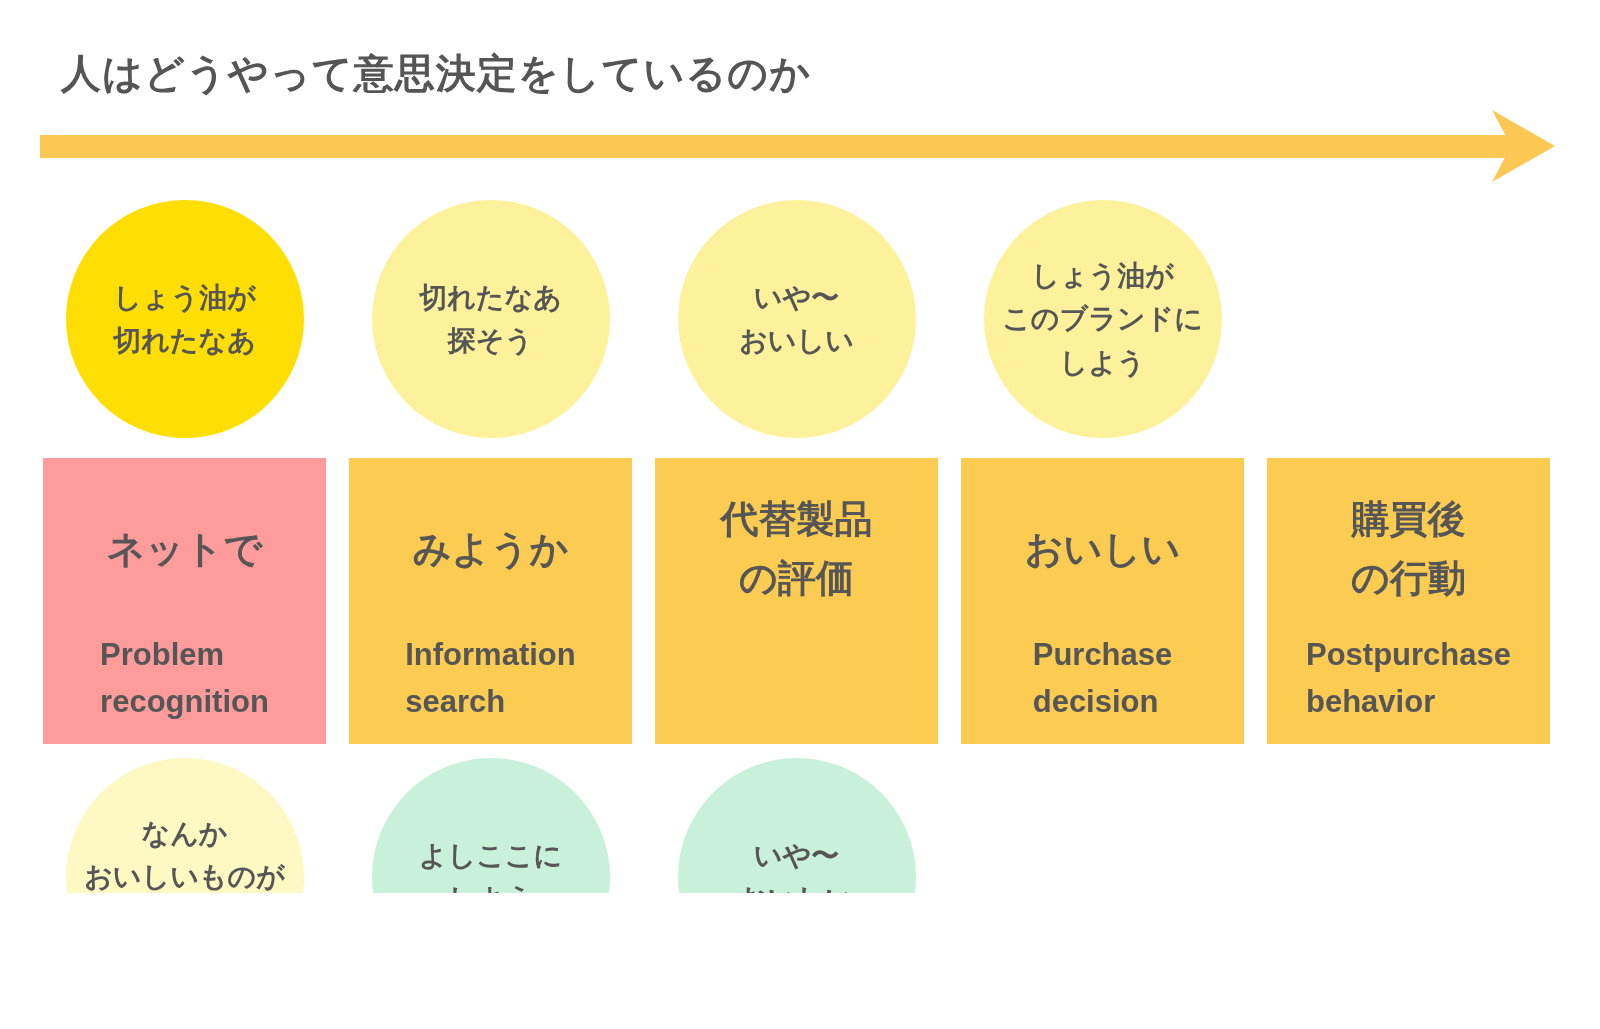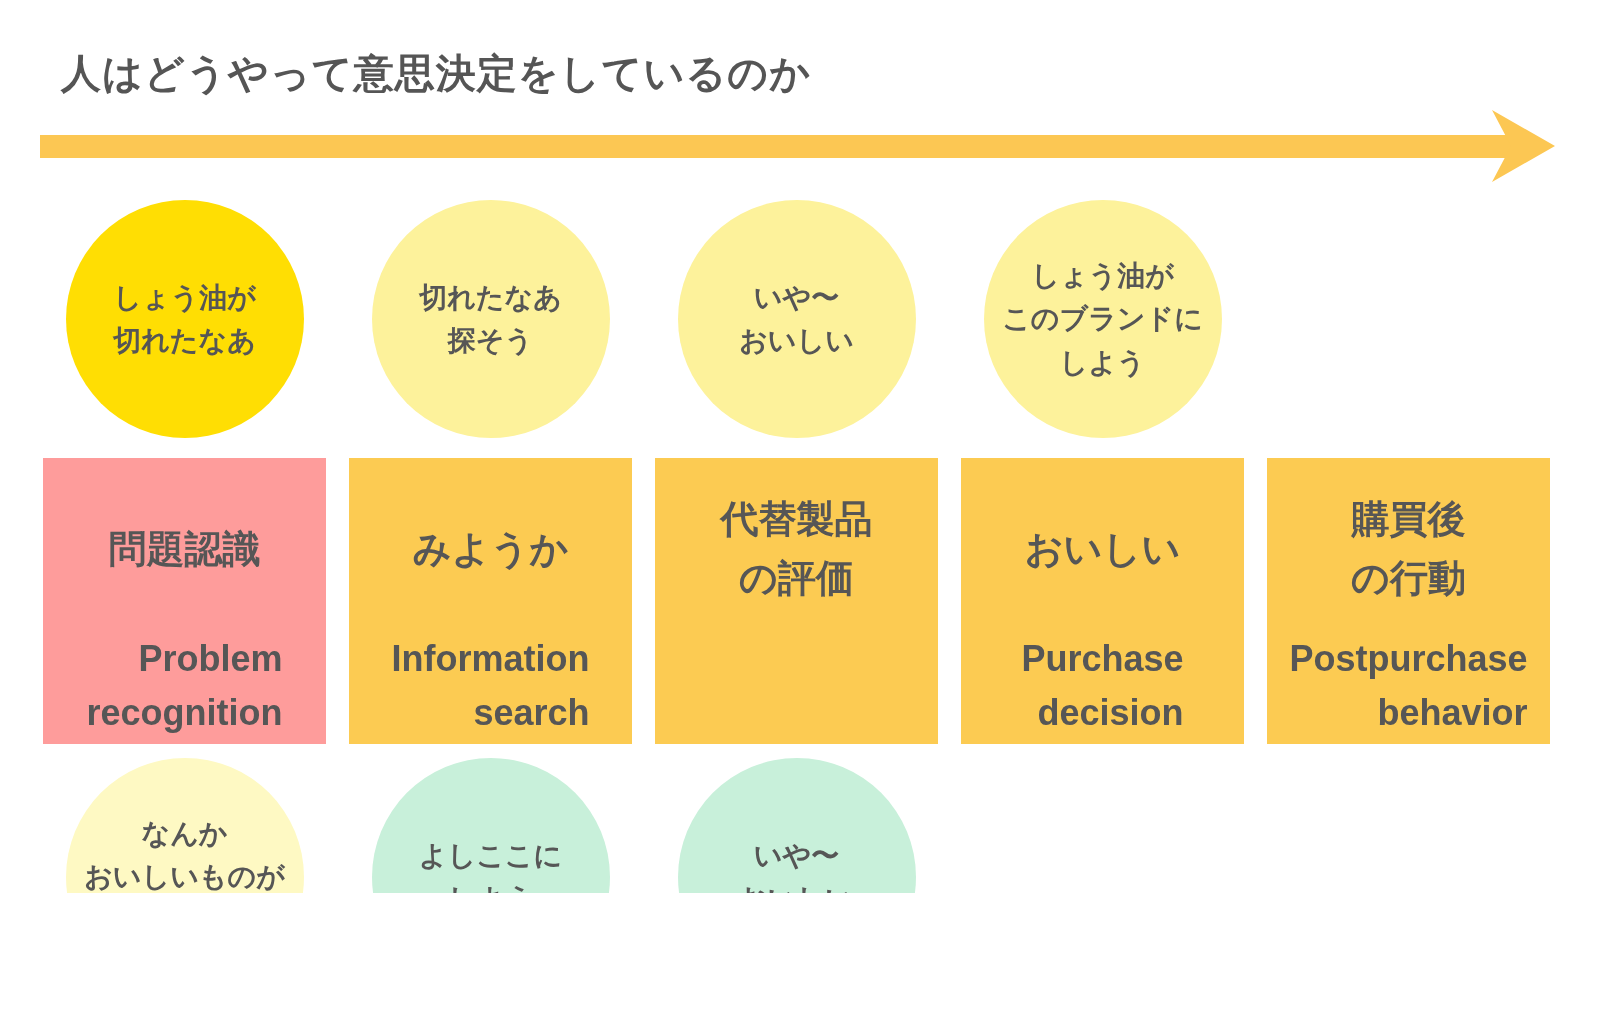--- a/index.html
+++ b/index.html
@@ -47,22 +47,22 @@
   }
   .stage.hl { background:#FE9C9B; }
   .stage-ja {
     height:150px;
     display:flex; align-items:center; justify-content:center;
     font-size:38px; font-weight:bold; line-height:1.55;
     white-space:pre-line; text-align:center;
   }
   .stage-en {
     margin-top:8px;
-    font-size:36px; font-weight:bold; line-height:1.5;
-    white-space:pre-line; text-align:right;
+    font-size:31px; font-weight:bold; line-height:1.5;
+    white-space:pre-line; text-align:left;
   }
 </style>
 </head>
 <body>
 
 <div id="canvas">
 
   <div class="title">人はどうやって意思決定をしているのか</div>
 
   <div class="arrow-wrap">
@@ -79,21 +79,21 @@
 探そう</div>
     <div class="bubble bubble-top">いや〜
 おいしい</div>
     <div class="bubble bubble-top">しょう油が
 このブランドに
 しよう</div>
   </div>
 
   <div class="row row-mid">
     <div class="stage hl">
-      <div class="stage-ja">問題認識</div>
+      <div class="stage-ja">ネットで</div>
       <div class="stage-en">Problem
 recognition</div>
     </div>
     <div class="stage">
       <div class="stage-ja">みようか</div>
       <div class="stage-en">Information
 search</div>
     </div>
     <div class="stage">
       <div class="stage-ja">代替製品

